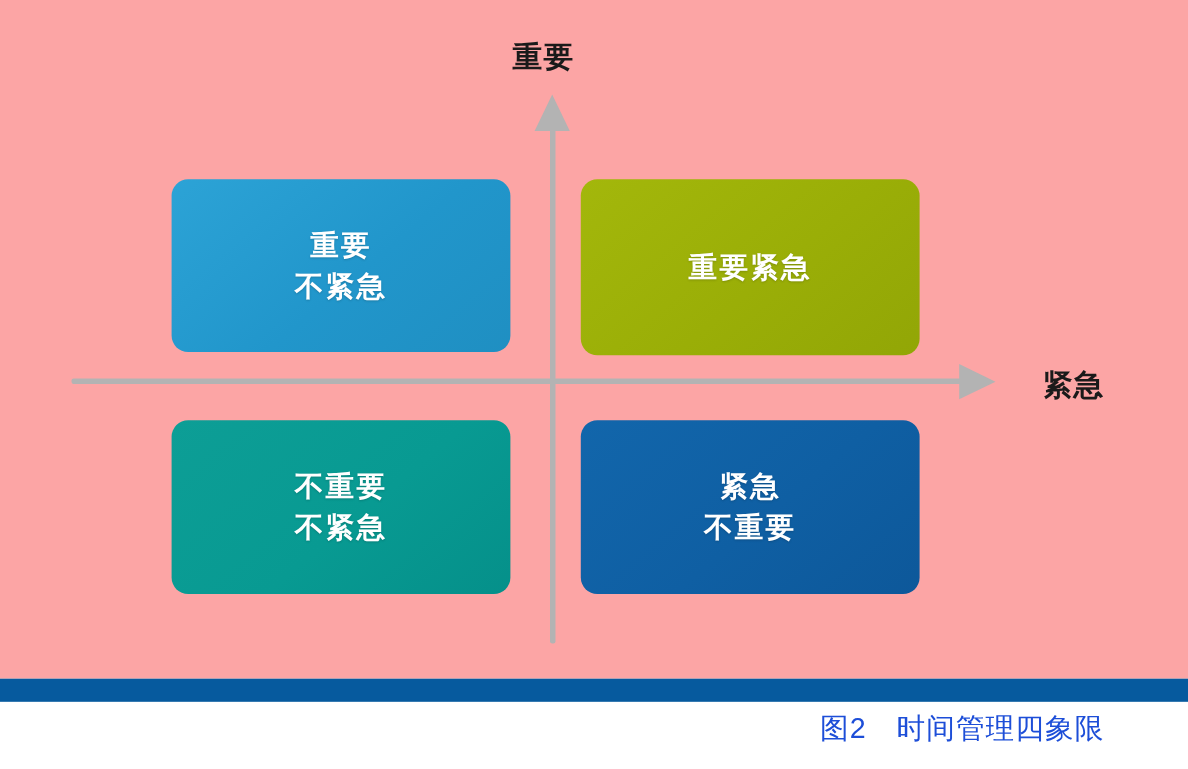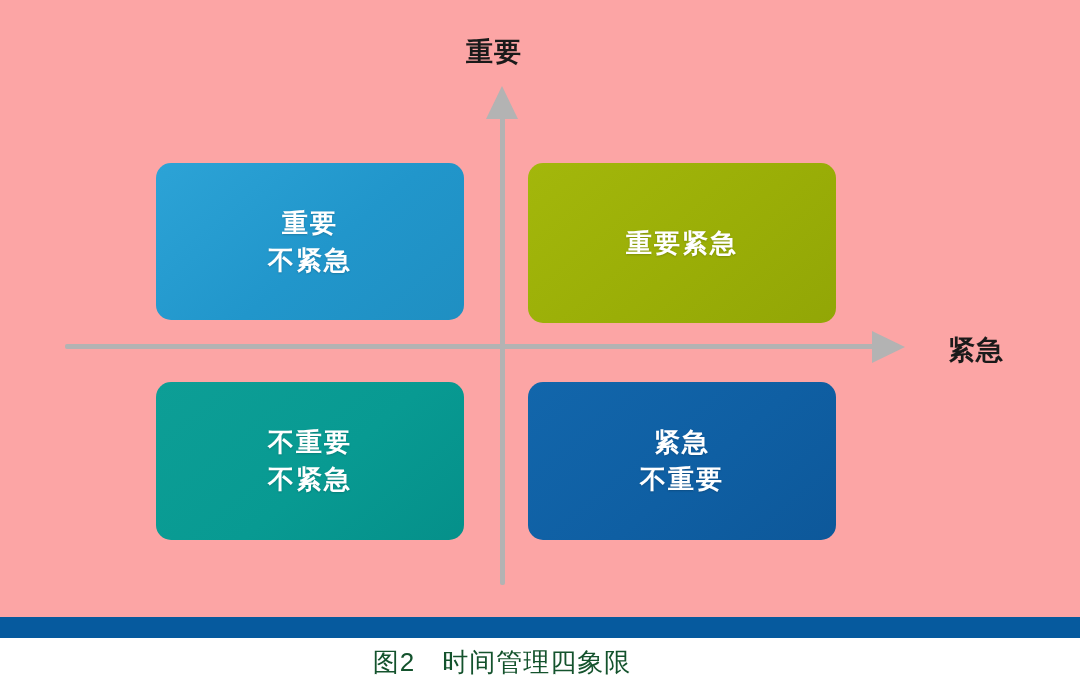--- a/index.html
+++ b/index.html
@@ -171,23 +171,23 @@
     height: 21px;
     background: #065a9e;
   }
 
   
   #figure-caption {
     position: absolute;
     left: 0;
     top: 645px;
     width: 1004px;
-    text-align: center;
+    text-align: right;
     font-size: 26px;
-    color: #14532d;
+    color: #1d4ed8;
     letter-spacing: 1px;
     white-space: pre;
   }
 </style>
 </head>
 <body>
 
 <div id="page">
 
   <div id="diagram-canvas">

